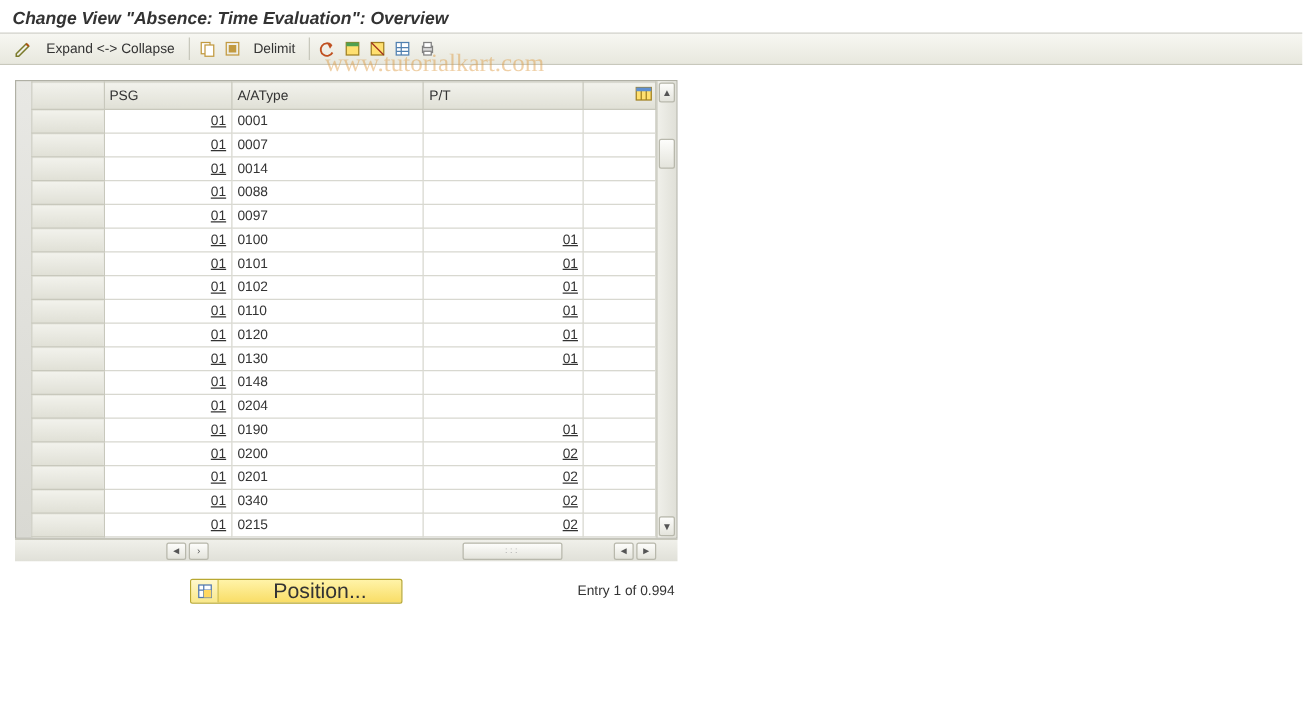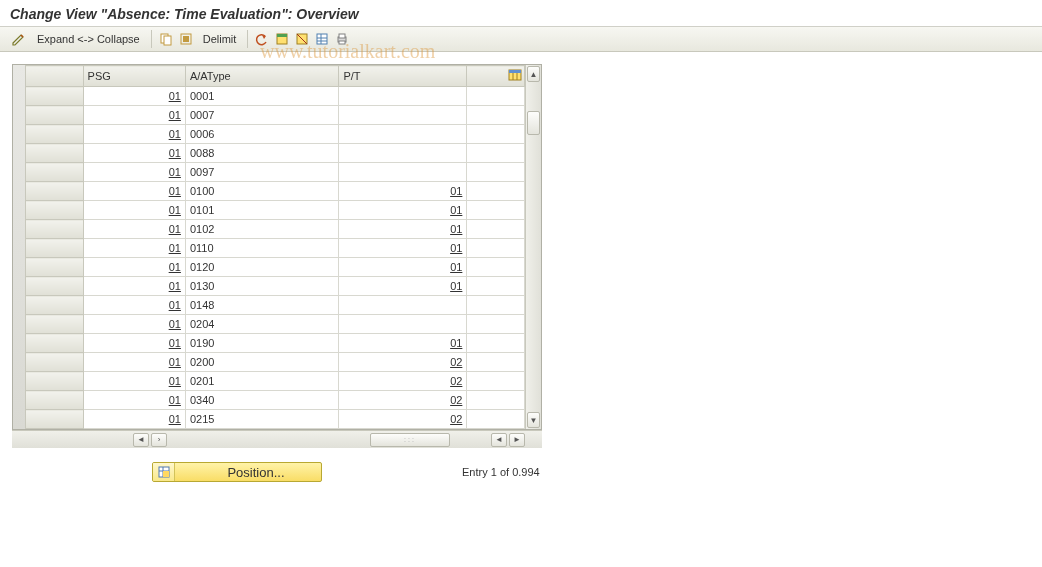--- a/index.html
+++ b/index.html
@@ -176,21 +176,21 @@
     cursor: pointer;
     padding:0;
     overflow:hidden;
   }
   .position-btn .ico {
     width: 22px; height: 100%;
     display:flex;align-items:center;justify-content:center;
     border-right:1px solid #d2c25a;
     background: linear-gradient(#fff8cc, #f9e88a);
   }
-  .position-btn .lbl { flex:1; text-align:center; font-size:13px; color:#333;padding-left:16px;}
+  .position-btn .lbl { flex:1; text-align:center; font-size:17px; color:#333;padding-left:16px;}
   .entry-text { font-size: 11px; color: #333; }
   .watermark {
     position: absolute;
     top: 40px; left: 260px;
     font-size: 20px;
     color: rgba(220,150,60,0.45);
     font-family: Liberation Serif, serif;
     letter-spacing: 0px;
     pointer-events: none;
   }
@@ -304,21 +304,21 @@
             <tr>
               <td class="sel-handle"></td>
               <td class="psg">01</td>
               <td>0007</td>
               <td class="pt"></td>
               <td class="empty-rest"></td>
             </tr>
             <tr>
               <td class="sel-handle"></td>
               <td class="psg">01</td>
-              <td>0006</td>
+              <td>0014</td>
               <td class="pt"></td>
               <td class="empty-rest"></td>
             </tr>
             <tr>
               <td class="sel-handle"></td>
               <td class="psg">01</td>
               <td>0088</td>
               <td class="pt"></td>
               <td class="empty-rest"></td>
             </tr>

